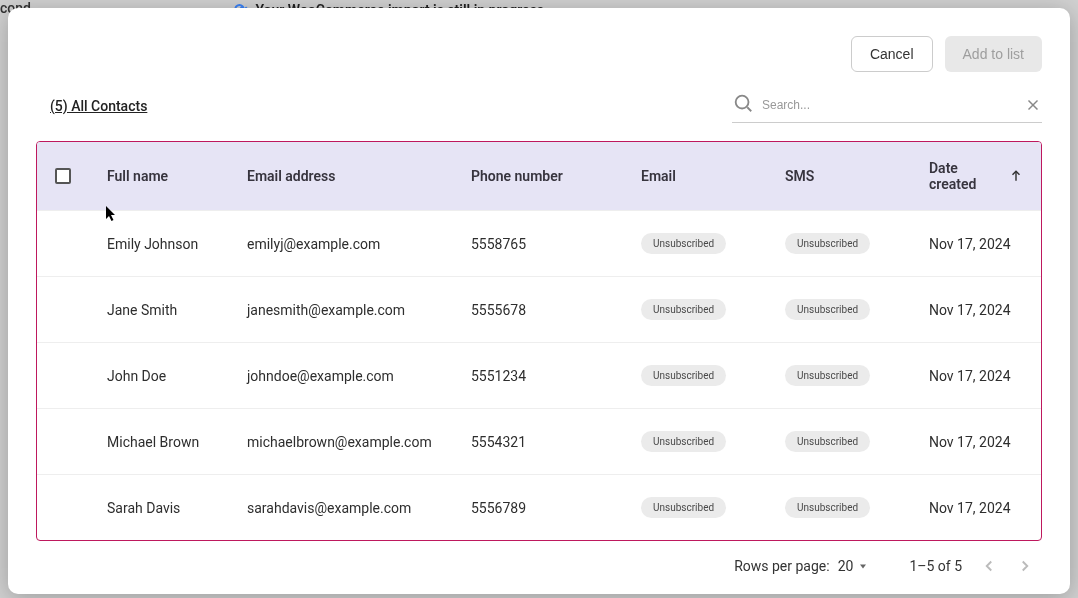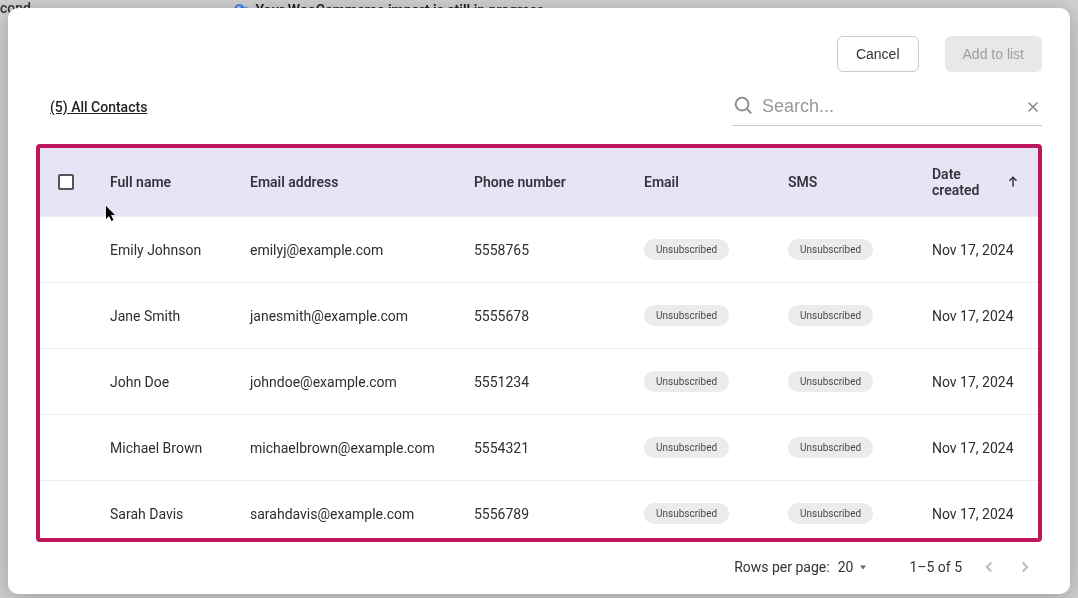--- a/index.html
+++ b/index.html
@@ -44,21 +44,21 @@
       background: #fff;
       border-radius: 10px;
       box-shadow: 0 4px 24px rgba(0,0,0,0.25);
       display: flex;
       flex-direction: column;
       padding: 28px 28px 18px 28px;
     }
     .modal-header {
       display: flex;
       justify-content: flex-end;
-      gap: 26px;
+      gap: 12px;
       margin-bottom: 16px;
     }
     .btn {
       font-size: 14px;
       padding: 9px 18px;
       border-radius: 6px;
       cursor: pointer;
       font-weight: 500;
     }
     .btn-cancel {
@@ -89,34 +89,34 @@
       display: flex;
       align-items: center;
       border-bottom: 1px solid #ccc;
       padding: 4px 0;
       width: 310px;
     }
     .search-wrap svg { flex-shrink: 0; }
     .search-input {
       border: none;
       outline: none;
-      font-size: 18px;
+      font-size: 12px;
       padding: 4px 8px;
       flex: 1;
       color: #333;
     }
     .search-input::placeholder { color: #999; }
     .clear-search {
       color: #888;
       cursor: pointer;
       display: flex;
       align-items: center;
     }
     .table {
-      border: 4px solid #be185d;
+      border: 1px solid #be185d;
       border-radius: 4px;
       overflow: hidden;
     }
     .thead {
       background: #e6e4f5;
       display: flex;
       align-items: center;
       padding: 18px 18px;
       font-size: 14px;
       font-weight: 600;

